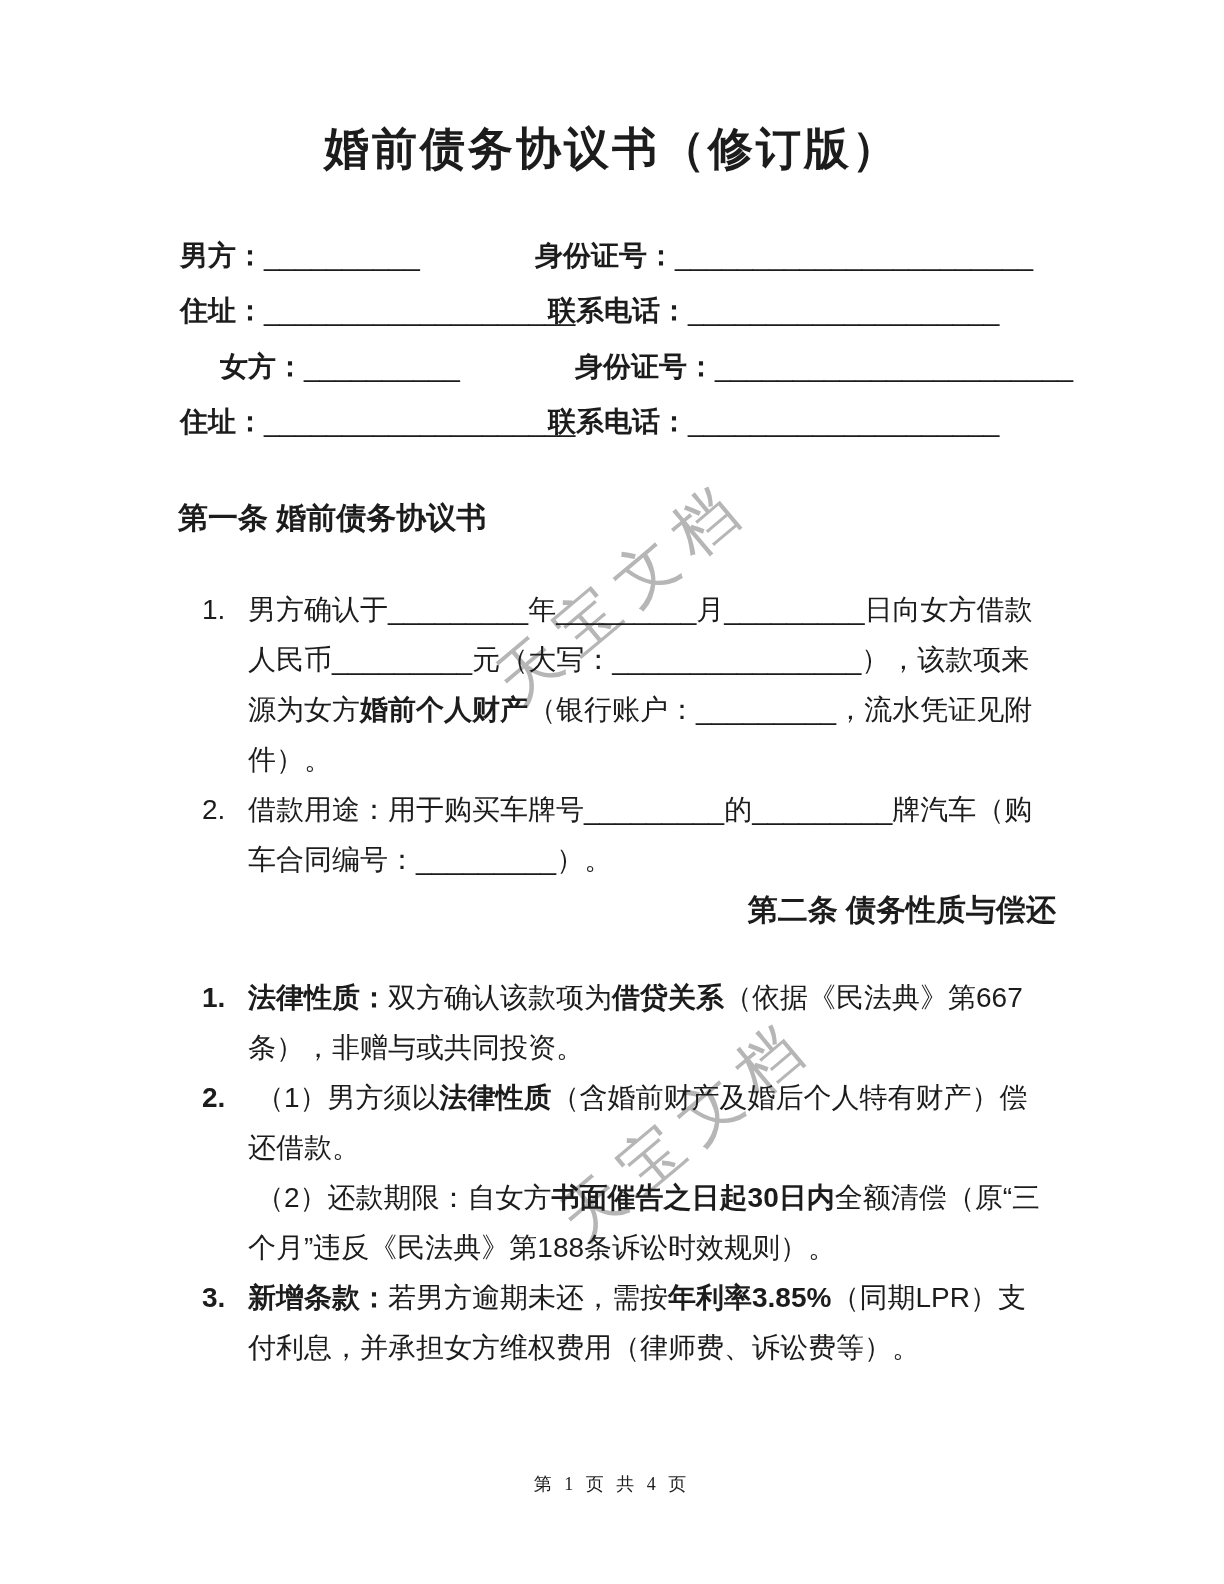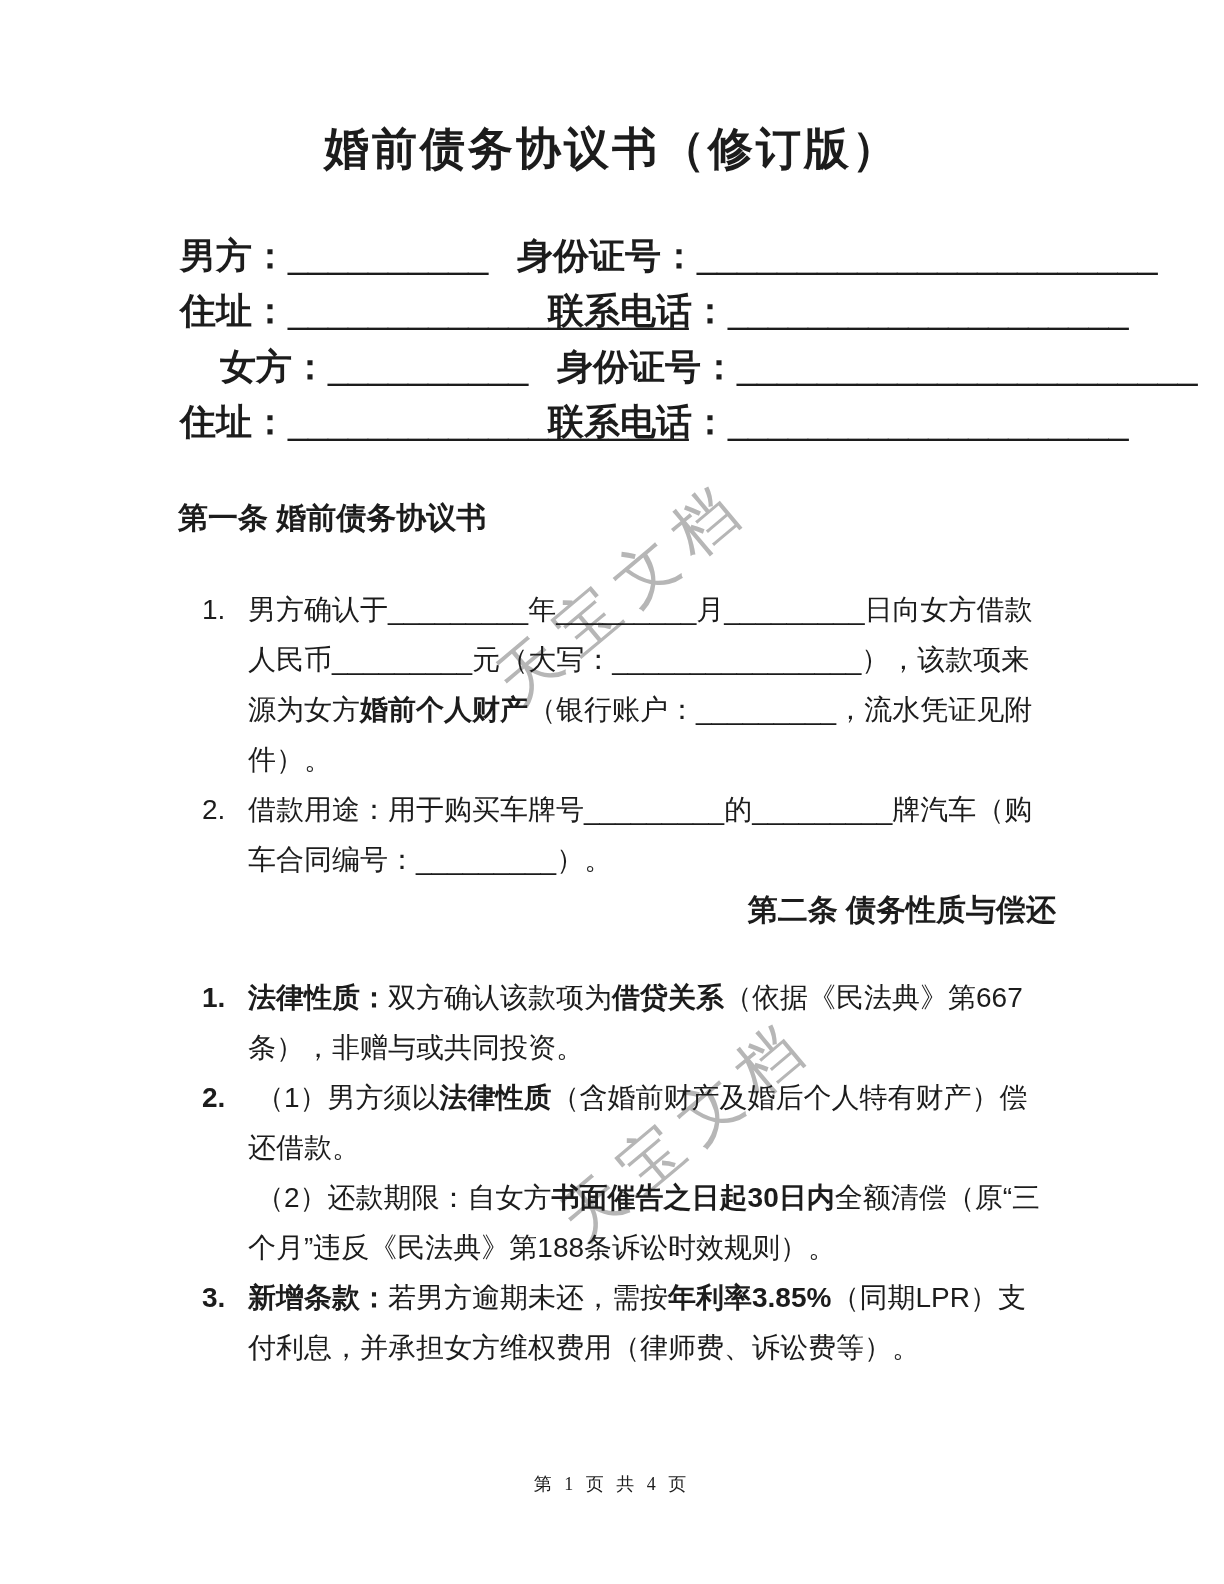--- a/index.html
+++ b/index.html
@@ -18,25 +18,25 @@
   .wm1 { left:622px; top:592px; }
   .wm2 { left:686px; top:1130px; }
   .content { position:relative; z-index:1; }
 
   h1.title {
     margin:0; padding-top:118px; text-align:center;
     font-family:"Liberation Serif", serif; font-weight:700;
     font-size:45px; line-height:62px; letter-spacing:3px;
   }
 
-  .party { margin:48px 168px 0 180px; font-size:36px; line-height:55px; }
+  .party { margin:48px 168px 0 180px; font-size:28px; line-height:55px; }
   .p-row { position:relative; white-space:nowrap; height:55px; }
   .lbl { font-weight:700; }
   .col2 { position:absolute; top:0; }
-  .col2-id { left:337px; }
+  .col2-id { left:355px; }
   .col2-phone { left:368px; }
   .p-row.gap { margin-top:1px;margin-left:40px; }
 
   .section .heading {
     font-size:30px; line-height:34px; font-weight:700;
     margin-left:178px; margin-right:168px;
   }
   .section:first-of-type .heading { margin-top:52px; margin-bottom:50px; }
   .section:last-of-type .heading { margin-top:8px; margin-bottom:46px;text-align:right; }
   .items { margin:0 172px 0 180px; font-size:28px; line-height:50px; }

